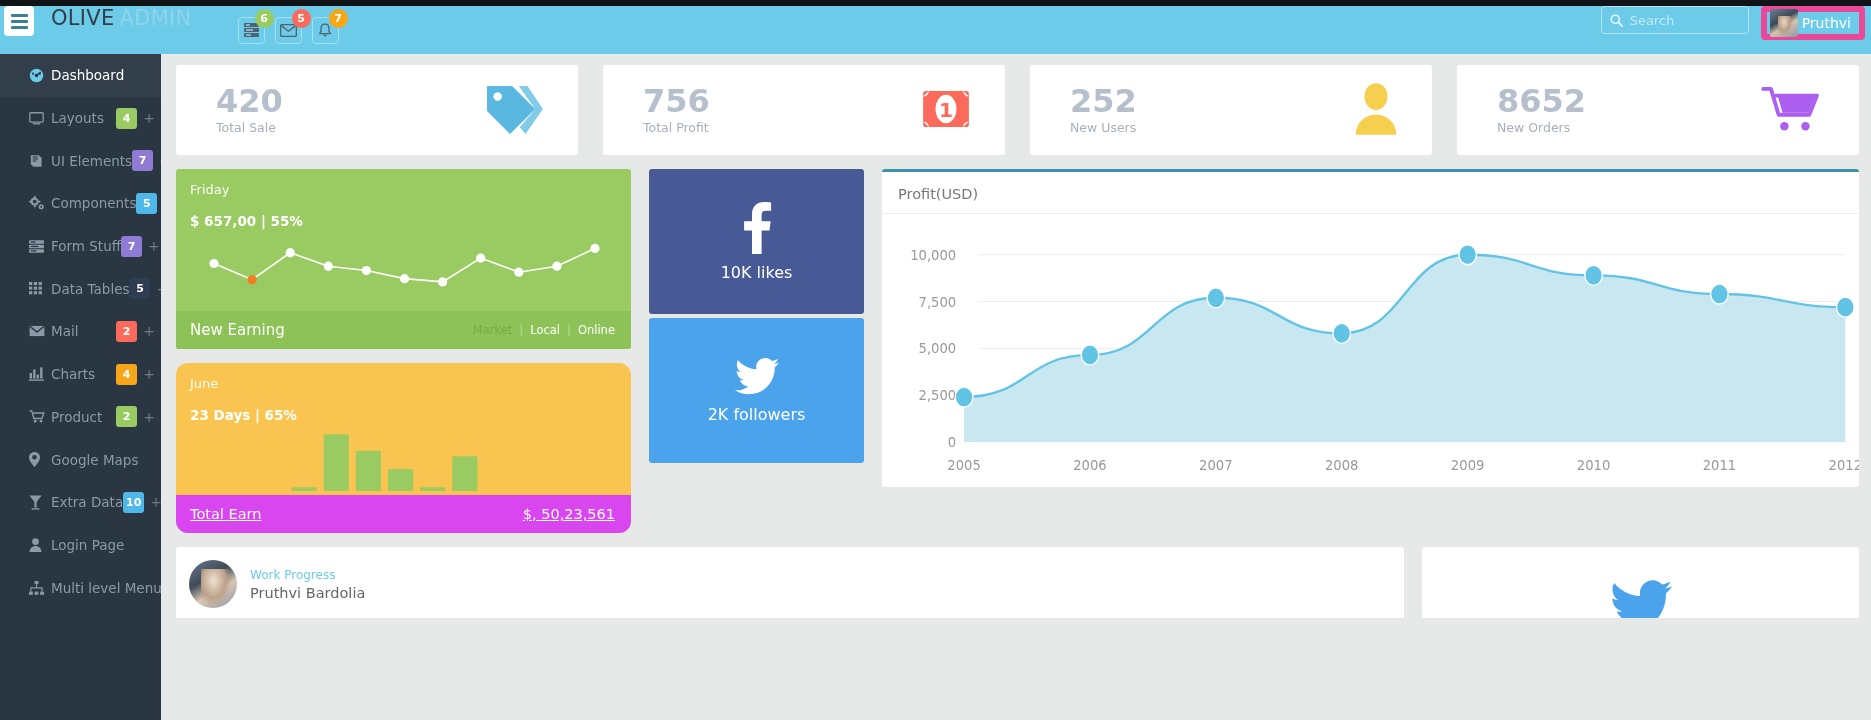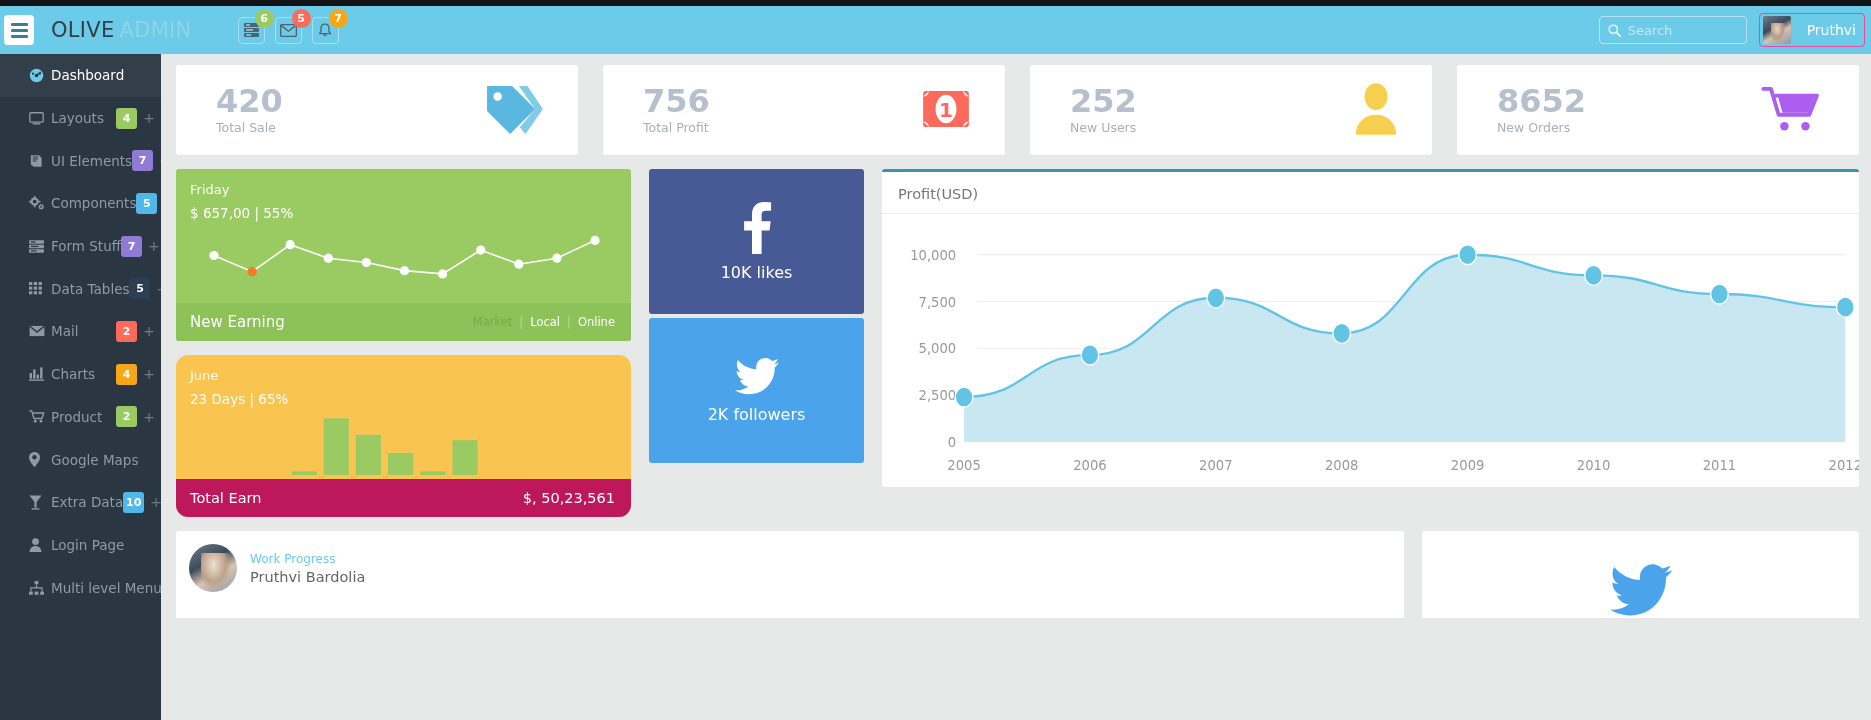--- a/index.html
+++ b/index.html
@@ -11,21 +11,21 @@
     color:#555;
   }
   .app { position:relative; width:1871px; height:720px; }
 
   
   .topstrip { position:absolute; left:0; top:0; width:1871px; height:6px; background:#111416; }
 
   
   .header {
     position:absolute; left:0; top:6px; width:1871px; height:48px;
-    background:#6ccbe8; display:flex; align-items:center;
+    background:#6ccbe8; display:flex; 
   }
   .burger {
     width:30px; height:30px; margin-left:4px; background:#fff; border-radius:4px;
     display:flex; flex-direction:column; justify-content:center; align-items:center; gap:3px;
     cursor:pointer;
   }
   .burger span { display:block; width:17px; height:3px; background:#3b7f96; border-radius:1px; }
   .brand {
     margin-left:17px; font-size:21px; letter-spacing:.3px; color:#333e46; font-weight:400;
     white-space:nowrap;
@@ -47,21 +47,21 @@
     position:relative; width:148px; height:28px; border:1px solid #b5e5f4; border-radius:4px;
     display:flex; align-items:center; padding:0 8px; margin-right:12px;
   }
   .search-box svg { flex:none; margin-right:7px; }
   .search-box input {
     border:0; background:transparent; outline:none; color:#fff; font-size:13px;
     font-family:"DejaVu Sans", sans-serif; width:100%;
   }
   .search-box input::placeholder { color:#bfe9f6; }
   .userbox {
-    display:flex; align-items:center; gap:16px; height:34px; border:1px solid #ec4899; border-radius:4px;
+    display:flex; align-items:center; gap:4px; height:34px; border:6px solid #ec4899; border-radius:4px;
     padding:2px 8px 2px 3px; margin-right:6px; cursor:pointer;
   }
   .userbox .ava {
     width:28px; height:28px; border-radius:2px; flex:none;
     background:linear-gradient(150deg,#6f7d8c 0%,#3c4a59 40%,#d6c3b0 60%,#8a98a8 100%);
     position:relative; overflow:hidden;
   }
   .userbox .ava:after{
     content:""; position:absolute; left:30%; top:25%; width:55%; height:70%;
     background:radial-gradient(ellipse at 40% 30%, #e8d7c6 0%, #b69c86 45%, rgba(0,0,0,0) 70%);
@@ -103,27 +103,27 @@
   
   .grid { display:flex; gap:18px; padding:14px 12px 0 15px; }
   .col-a { width:455px; flex:none; }
   .col-b { width:215px; flex:none; }
   .col-c { flex:1; }
 
   .card-green { background:#9acb63; border-radius:3px; overflow:hidden; }
   .card-yellow { background:#fac451; border-radius:12px; overflow:hidden; margin-top:14px; }
   .mini-head { padding:13px 0 0 14px; color:#fff; }
   .mini-head .d1 { font-size:13px; opacity:.95; }
-  .mini-head .d2 { font-size:13.5px; font-weight:normal; margin-top:8px; }
+  .mini-head .d2 { font-size:13.5px; font-weight:bold; margin-top:16px; }
   .mini-foot {
     height:38px; display:flex; align-items:center; justify-content:space-between;
     padding:0 16px 0 14px; color:#fff; font-size:15px;
   }
   .foot-green { background:#8cc257; }
-  .foot-yellow { background:#be185d; font-size:14.5px; }
+  .foot-yellow { background:#d946ef; font-size:14.5px;text-decoration:underline; }
   .foot-links { font-size:11.5px; color:#77ab48; display:flex; align-items:center; gap:7px; }
   .foot-links b { color:#fff; font-weight:normal; }
   .foot-links .sep { color:#b7dc91; }
 
   .social {
     border-radius:3px; color:#fff; text-align:center;
     display:flex; flex-direction:column; align-items:center; justify-content:center;
   }
   .social .lbl { font-size:16px; margin-top:9px; }
   .fb { background:#485a96; height:145px; }

